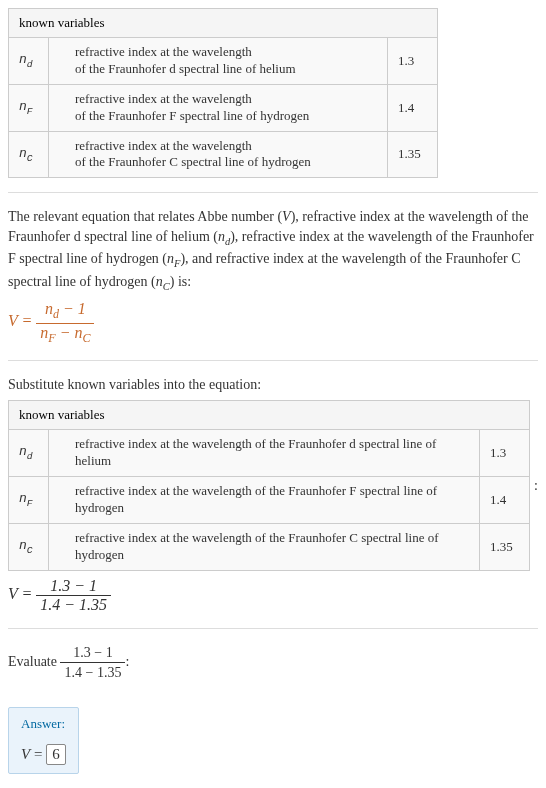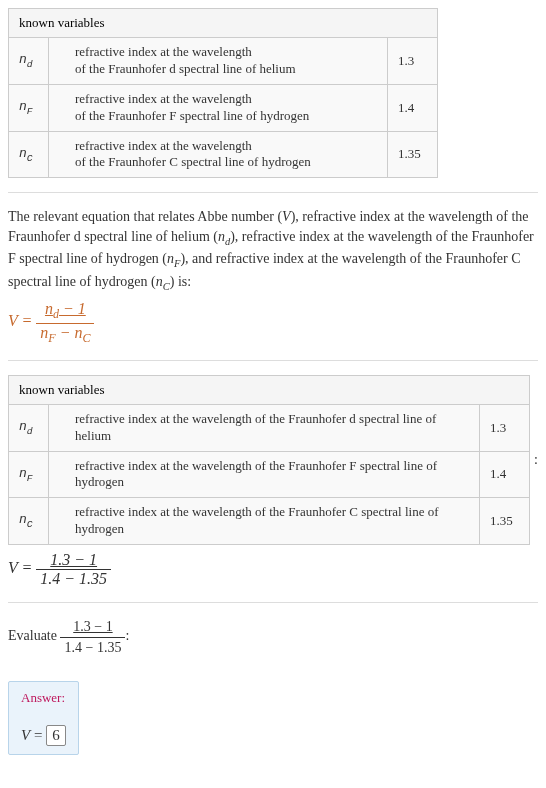--- a/index.html
+++ b/index.html
@@ -83,38 +83,37 @@
     }
     .frac {
       display: inline-block;
       vertical-align: middle;
       text-align: center;
     }
     .frac .num {
       display: block;
       border-bottom: 1px solid currentColor;
       padding: 0 4px;
-      text-decoration: underline;
     }
     .frac .den {
       display: block;
       padding: 0 4px;
       text-align: center;
     }
     .answer-box {
       display: inline-block;
       background: #eaf3fb;
       border: 1px solid #b8d4ea;
       padding: 8px 12px;
       border-radius: 2px;
     }
     .answer-label {
       font-size: 13px;
-      color: #be185d;
-      margin-bottom: 19px;
+      color: #0369a1;
+      margin-bottom: 12px;
     }
     .answer-value {
       font-size: 15px;
       text-align: right;
     }
     .answer-value .boxed {
       display: inline-block;
       border: 1px solid #888;
       padding: 1px 5px;
       border-radius: 2px;
@@ -171,20 +170,21 @@
     <span>V</span><span> = </span><span class="frac">
       <span class="num"><span>n</span><span class="sub">d</span><span> − 1</span></span>
       <span class="den"><span>n</span><span class="sub">F</span><span> − </span><span>n</span><span class="sub">C</span></span>
     </span>
   </div>
 </div>
 
 <hr class="sep">
 
 <div class="section">
+  <div class="instruction">Substitute known variables into the equation:</div>
   <div class="row-with-colon">
     <table class="vars-wide">
       <tbody>
           <tr>
             <td class="header" colspan="3">known variables</td>
           </tr>
       <tr>
         <td class="sym"><span class="var">n</span><span class="sub">d</span></td>
         <td class="desc">refractive index at the wavelength of the Fraunhofer d spectral line of helium</td>
         <td class="val">1.3</td>

